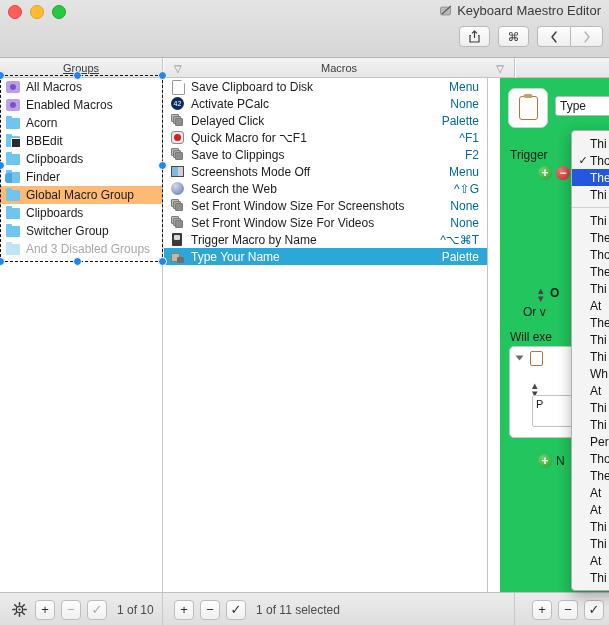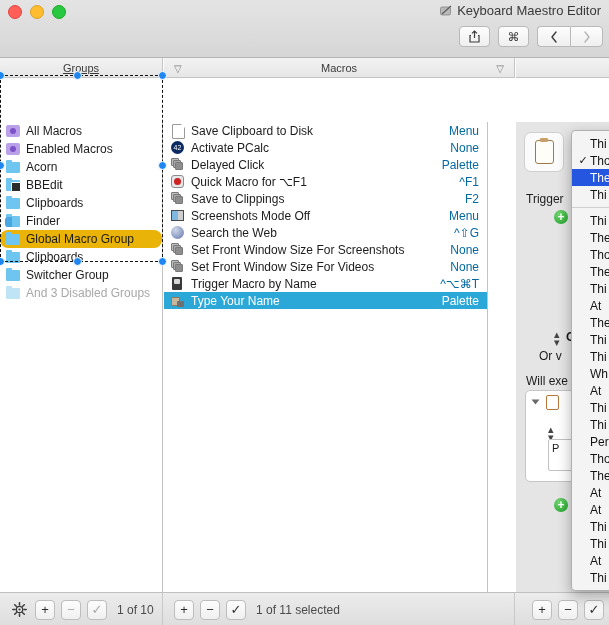--- a/index.html
+++ b/index.html
@@ -78,34 +78,33 @@
   .sorttri {
     position: absolute; font-size: 10px; color: #7d7d7d;
     top: 50%; transform: translateY(-50%);
   }
 
   
   .pane {
     position: absolute; top: 78px; bottom: 33px;
     background: #ffffff; box-sizing: border-box;
     overflow: hidden;
-    margin-top: 44px;
   }
   #pane-groups { left: 0; width: 163px; border-right: 1px solid #c3c3c3; }
   #pane-macros { left: 164px; width: 324px; border-right: 1px solid #c3c3c3; }
-  #pane-editor { left: 516px; right: 0; background: #e5e5e5; }
+  #pane-editor { left: 500px; right: 0; background: #22c55e; }
 
   
   .grow {
     height: 18px; display: flex; align-items: center;
     padding-left: 6px; gap: 6px;
     font-size: 12px; color: #1c1c1c;
     box-sizing: border-box;
   }
-  .grow.sel { background: #eab308; border-radius: 8px; }
+  .grow.sel { background: #fdba74; }
   .grow.disabled { color: #a8a8a8; }
 
   .ico { width: 14px; height: 14px; flex: 0 0 14px; position: relative; }
   .folder {
     width: 14px; height: 11px; background: #6ec6f0; border-radius: 1px;
     position: absolute; bottom: 1px; left: 0;
   }
   .folder:before {
     content: ""; position: absolute; top: -2.5px; left: 0;
     width: 6px; height: 3px; background: #6ec6f0; border-radius: 1px 1px 0 0;

